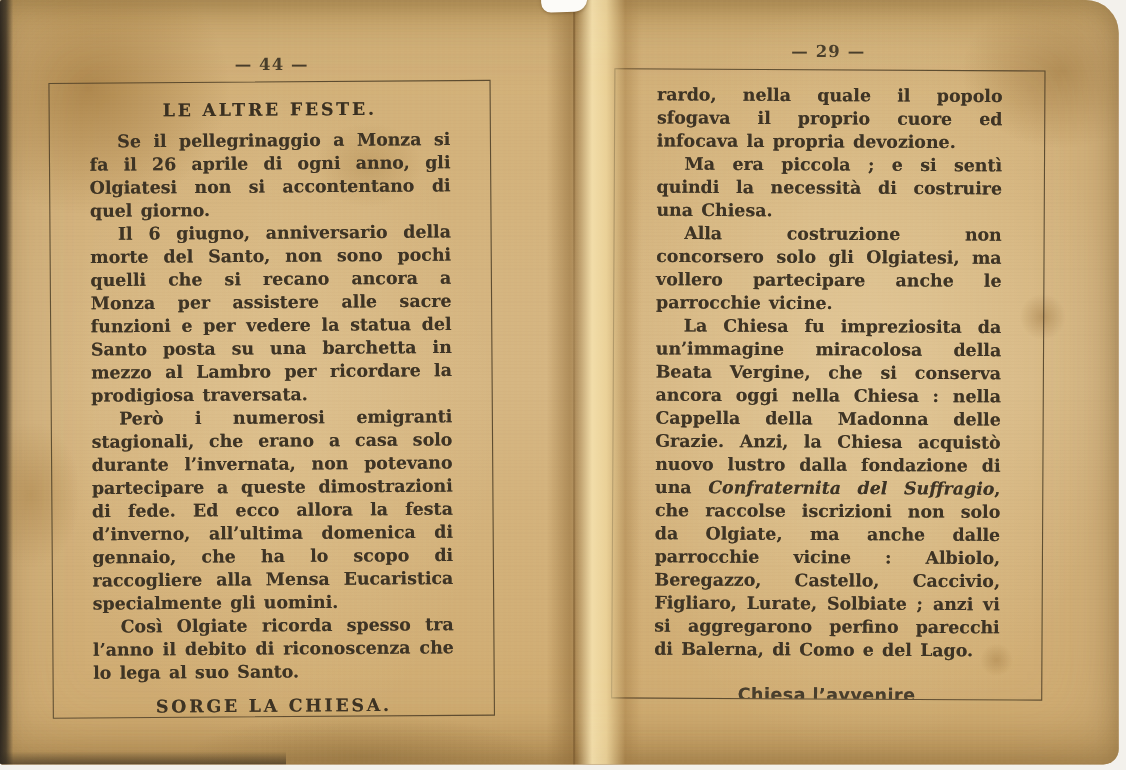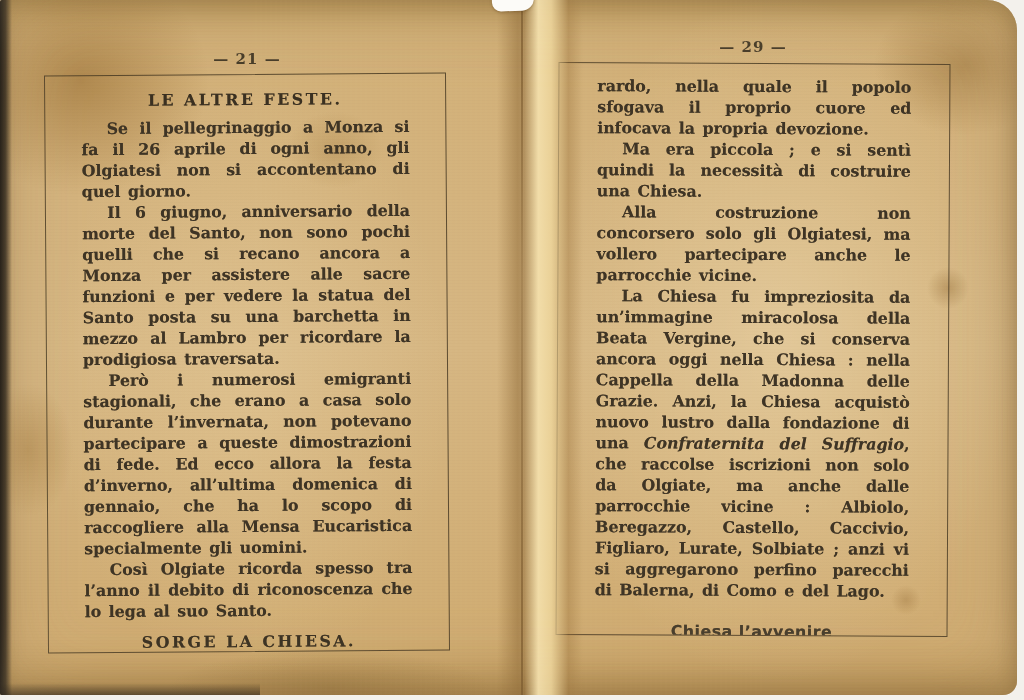--- a/index.html
+++ b/index.html
@@ -98,21 +98,21 @@
     box-shadow:inset 0 0 90px rgba(255,238,200,.18);}
 </style>
 </head>
 <body>
 
 <div class="paper">
   <div class="stains"></div>
   <div class="grain"></div>
 
   <div class="page" id="page-left">
-    <div class="pagenum">— 21 —</div>
+    <div class="pagenum">— 44 —</div>
     <div class="frame">
         <h3 class="blk-heading"><span>LE ALTRE FESTE.</span></h3>
         <p class="blk-paragraph"><span>Se il pellegrinaggio a Monza si fa il 26 aprile di ogni anno, gli Olgiatesi non si accontentano di quel giorno.</span></p>
         <p class="blk-paragraph"><span>Il 6 giugno, anniversario della morte del Santo, non sono pochi quelli che si recano ancora a Monza per assistere alle sacre funzioni e per vedere la statua del Santo posta su una barchetta in mezzo al Lambro per ricordare la prodigiosa traversata.</span></p>
         <p class="blk-paragraph"><span>Però i numerosi emigranti stagionali, che erano a casa solo durante l’invernata, non potevano partecipare a queste dimostrazioni di fede. Ed ecco allora la festa d’inverno, all’ultima domenica di gennaio, che ha lo scopo di raccogliere alla Mensa Eucaristica specialmente gli uomini.</span></p>
         <p class="blk-paragraph"><span>Così Olgiate ricorda spesso tra l’anno il debito di riconoscenza che lo lega al suo Santo.</span></p>
         <h3 class="blk-heading"><span>SORGE LA CHIESA.</span></h3>
       </div>
   </div>
 

